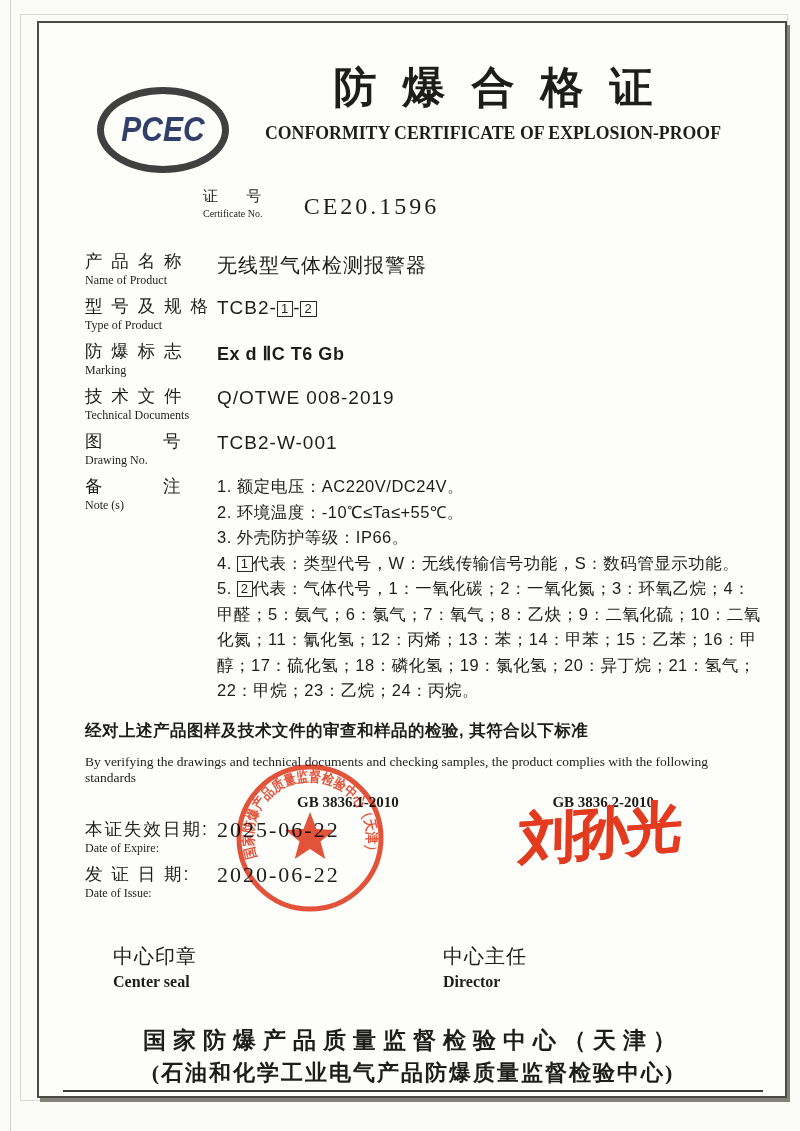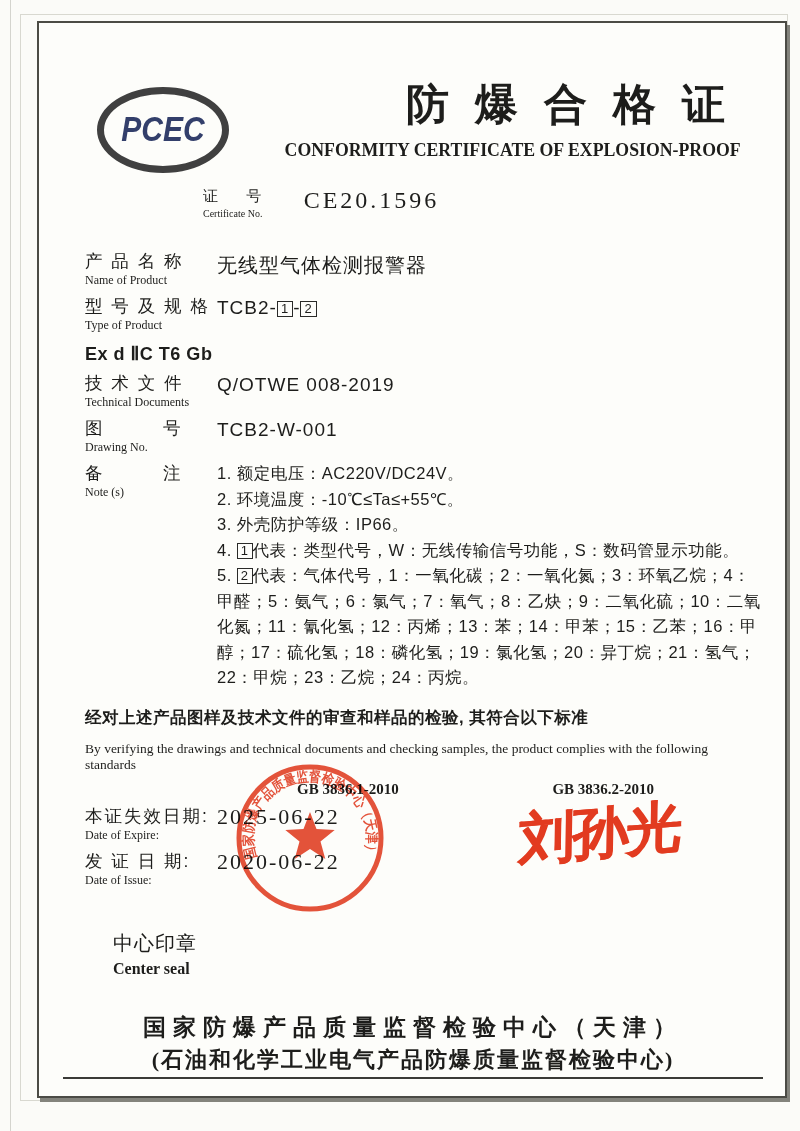--- a/index.html
+++ b/index.html
@@ -10,31 +10,31 @@
   .frame{position:absolute;left:37px;top:21px;width:746px;height:1073px;
          border:2px solid #4b4b45;background:#fdfdfa;box-shadow:3px 4px 0 #83837c;}
   .content{position:relative;height:100%;padding:36px 24px 0 46px;box-sizing:border-box;}
 
   
   .header{position:relative;height:128px;}
   .logo{position:absolute;left:12px;top:28px;width:118px;height:72px;border:7px solid #404040;
         border-radius:50%;display:flex;align-items:center;justify-content:center;}
   .logo span{font-style:italic;font-weight:bold;font-size:30px;color:#333f6b;letter-spacing:0px;
              font-family:"Liberation Sans",sans-serif;transform:scaleY(1.15);}
-  .title-block{position:absolute;left:150px;right:10px;top:0;text-align:right;margin-top:17px;}
+  .title-block{position:absolute;left:150px;right:10px;top:0;text-align:center;}
   .title{font-family:"Liberation Serif",serif;font-weight:bold;font-size:43px;letter-spacing:26px;
          text-indent:26px;white-space:nowrap;}
   .subtitle{font-family:"Liberation Serif",serif;font-weight:bold;font-size:18.5px;margin-top:6px;
             white-space:nowrap;transform:scaleX(0.96);}
   .certno-row{position:relative;margin-left:118px;height:44px;}
   .certno-labels{display:inline-block;vertical-align:top;}
   .certno-zh{font-size:15px;letter-spacing:12px;}
   .certno-en{font-family:"Liberation Serif",serif;font-size:10px;margin-top:2px;}
   .certno-val{display:inline-block;font-family:"Liberation Serif",serif;font-size:24px;
-              letter-spacing:3px;margin-left:26px;}
+              letter-spacing:3px;margin-left:26px;margin-top:6px;}
 
   
   .fields{margin-top:18px;}
   .frow{display:flex;margin-bottom:6px;}
   .flabel{width:132px;flex:0 0 132px;}
   .flabel .zh{font-size:17.5px;letter-spacing:2px;white-space:nowrap;}
   .flabel .en{font-family:"Liberation Serif",serif;font-size:12px;margin-top:0;white-space:nowrap;}
   .fvalue{font-size:19px;padding-top:3px;letter-spacing:1px;}
   .fvalue.big-cn{font-size:20px;}
   .marking{font-weight:bold;letter-spacing:0.5px;transform:scaleX(0.95);transform-origin:left;}
@@ -117,20 +117,24 @@
           <div class="flabel">
             <div class="zh">型 号 及 规 格</div>
             <div class="en">Type of Product</div>
           </div>
           <div class="fvalue">
             <span>TCB2-</span><span class="boxnum">1</span><span>-</span><span class="boxnum">2</span>
           </div>
         </div>
 
         <div class="frow">
+          <div class="flabel">
+            <div class="zh">防 爆 标 志</div>
+            <div class="en">Marking</div>
+          </div>
           <div class="fvalue marking">Ex d ⅡC T6 Gb</div>
         </div>
 
         <div class="frow">
           <div class="flabel">
             <div class="zh">技 术 文 件</div>
             <div class="en">Technical Documents</div>
           </div>
           <div class="fvalue">Q/OTWE 008-2019</div>
         </div>
@@ -178,20 +182,24 @@
           <div class="zh">发 证 日 期:</div>
           <div class="en">Date of Issue:</div>
         </div>
         <div class="date-val">2020-06-22</div>
       </div>
 
       <div class="sig-zone">
         <div class="seal-label">
           <div class="zh">中心印章</div>
           <div class="en">Center seal</div>
+        </div>
+        <div class="dir-label">
+          <div class="zh">中心主任</div>
+          <div class="en">Director</div>
         </div>
       </div>
 
       <div class="org">
         <div class="org-zh1">国家防爆产品质量监督检验中心（天津）</div>
         <div class="org-zh2">(石油和化学工业电气产品防爆质量监督检验中心)</div>
 
       </div>
 
     </div>

